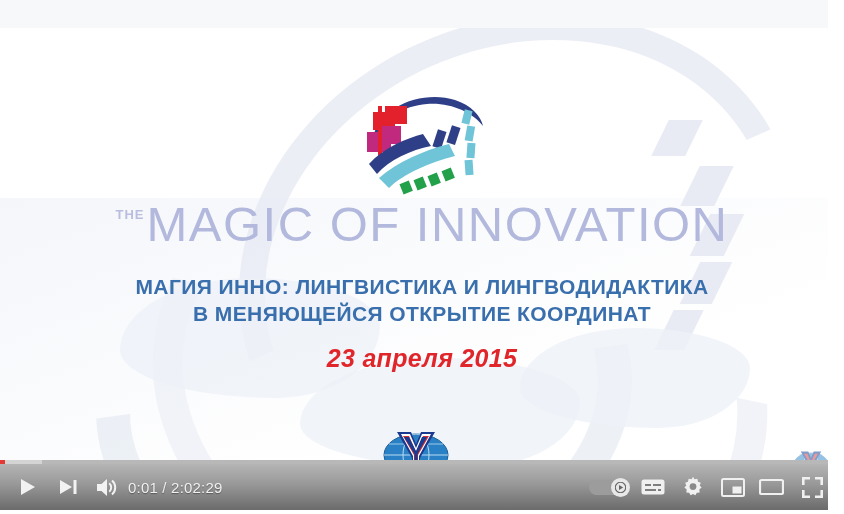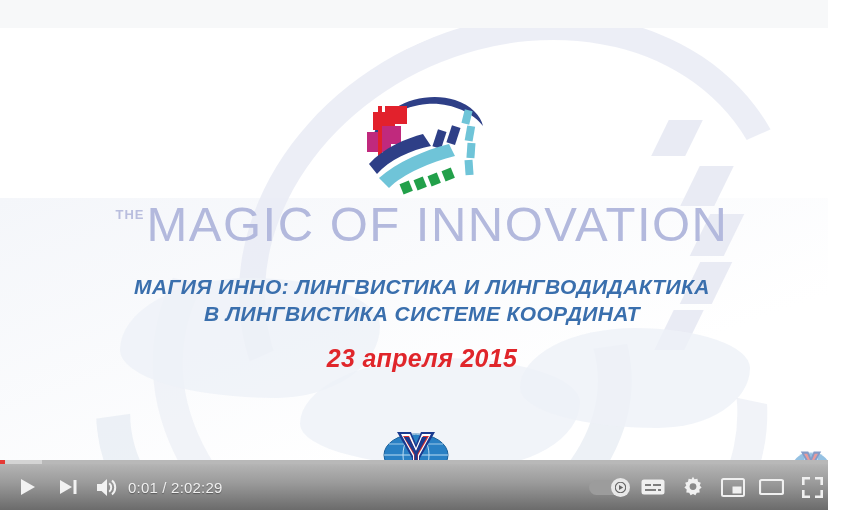--- a/index.html
+++ b/index.html
@@ -53,21 +53,21 @@
   .title-the{
     font-size:13px;font-weight:bold;letter-spacing:1px;color:#b9bede;
     vertical-align:22px;margin-right:2px;
   }
   .title-main{
     font-size:49px;font-weight:normal;letter-spacing:1.5px;color:#b3b9dd;
   }
 
   .subtitle{
     position:absolute;left:0;top:245px;width:844px;text-align:center;
-    color:#3a6fad;font-size:21px;font-weight:bold;font-style:italic;
+    color:#3a6fad;font-size:21px;font-weight:bold;
     letter-spacing:.4px;line-height:27px;
   }
   .date{
     position:absolute;left:0;top:316px;width:844px;text-align:center;
     color:#e0262b;font-size:25px;font-weight:bold;font-style:italic;letter-spacing:.3px;
   }
   .session{
     position:absolute;left:0;top:352px;width:844px;text-align:center;
     color:#3a6fad;font-size:21px;font-weight:bold;font-style:italic;letter-spacing:.3px;
   }
@@ -161,21 +161,21 @@
           <rect x="98" y="83" width="10" height="11" transform="rotate(-22 103 88)" fill="#22a04a"></rect>
         </svg>
       </div>
 
       <div class="title-row">
         <span class="title-the">THE</span><span class="title-main">MAGIC OF INNOVATION</span>
       </div>
 
       <div class="subtitle">
         <div>МАГИЯ ИННО: ЛИНГВИСТИКА И ЛИНГВОДИДАКТИКА</div>
-        <div>В ЛИНГВИСТИКА СИСТЕМЕ КООРДИНАТ</div>
+        <div>В МЕНЯЮЩЕЙСЯ ОТКРЫТИЕ КООРДИНАТ</div>
       </div>
 
       <div class="date">23 апреля 2015</div>
 
 
       <div class="mgimo">
         <svg width="78" height="66" viewBox="0 0 78 66">
           <ellipse cx="39" cy="31" rx="32" ry="21" fill="#2980c4"></ellipse>
           <ellipse cx="39" cy="31" rx="32" ry="21" fill="none" stroke="#1a5f99" stroke-width="1"></ellipse>
           <ellipse cx="39" cy="31" rx="13" ry="21" fill="none" stroke="#bcdcf2" stroke-width="1"></ellipse>

